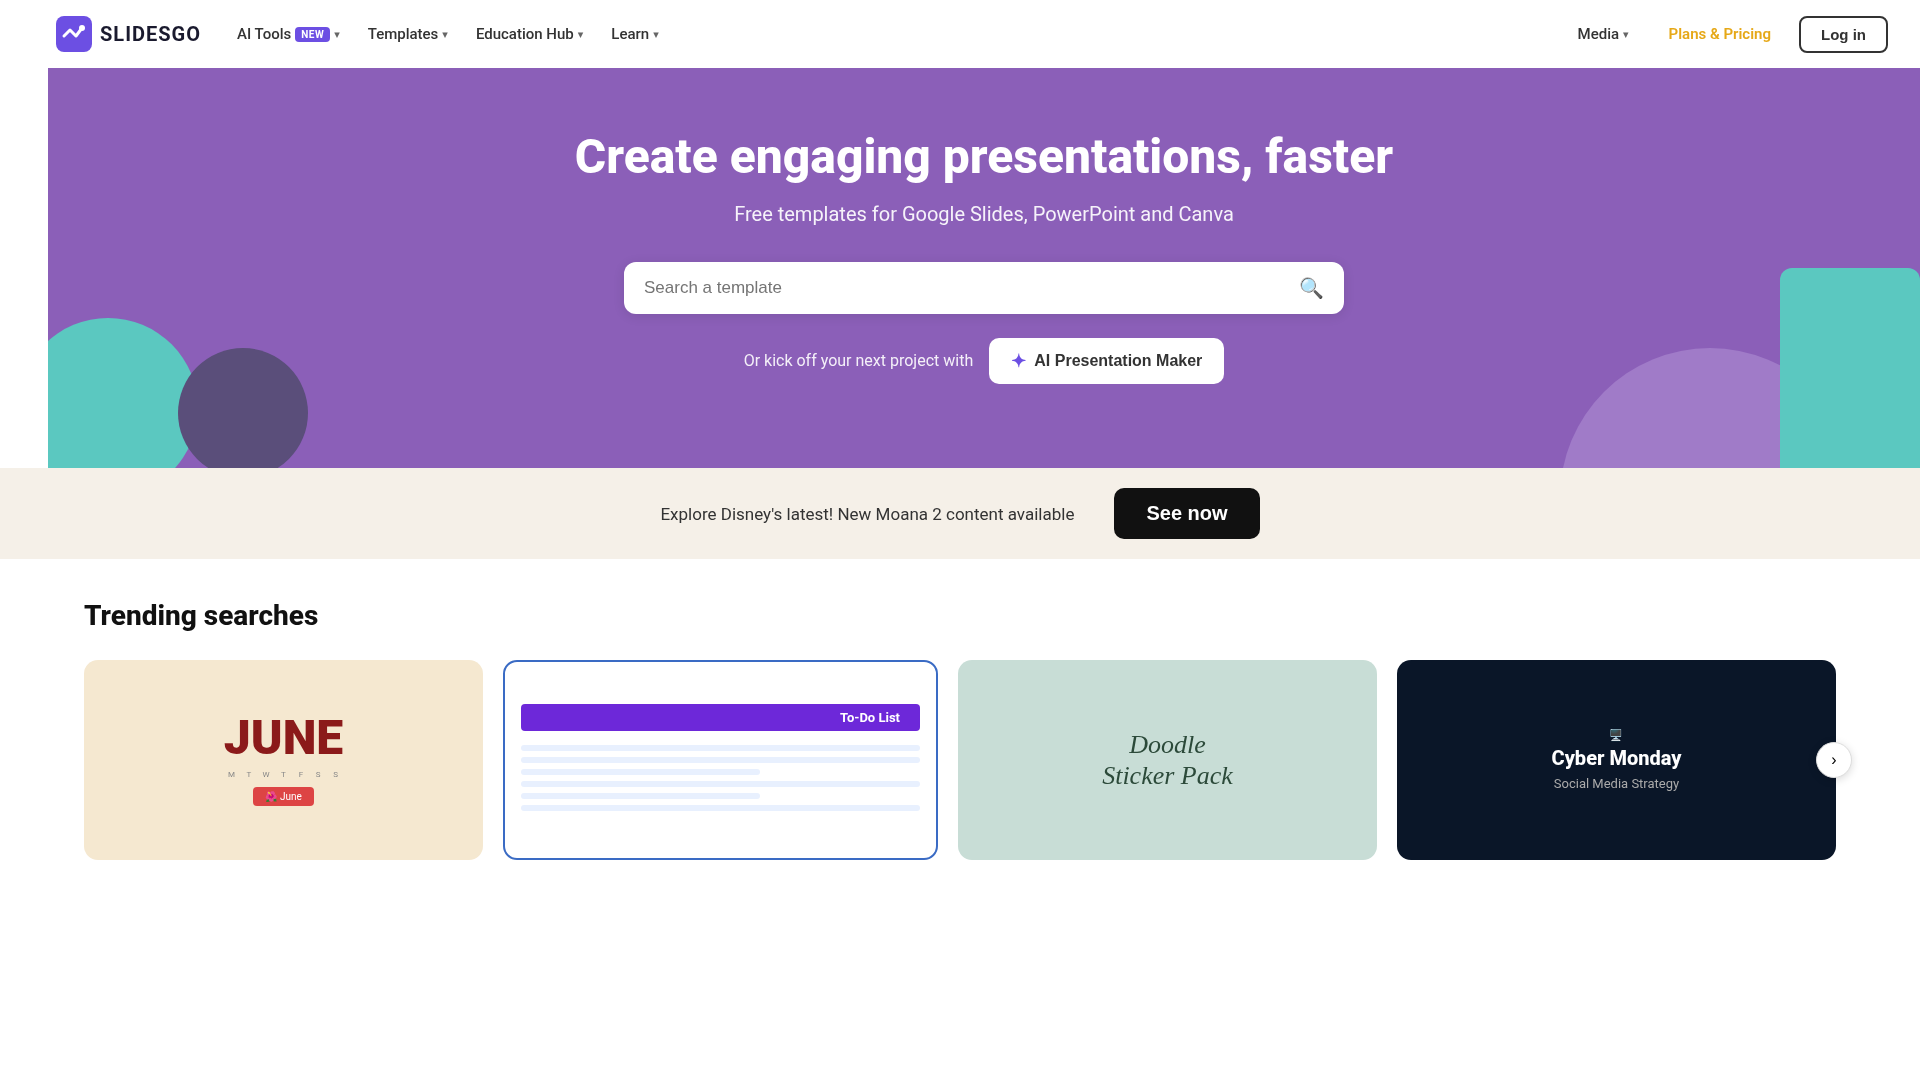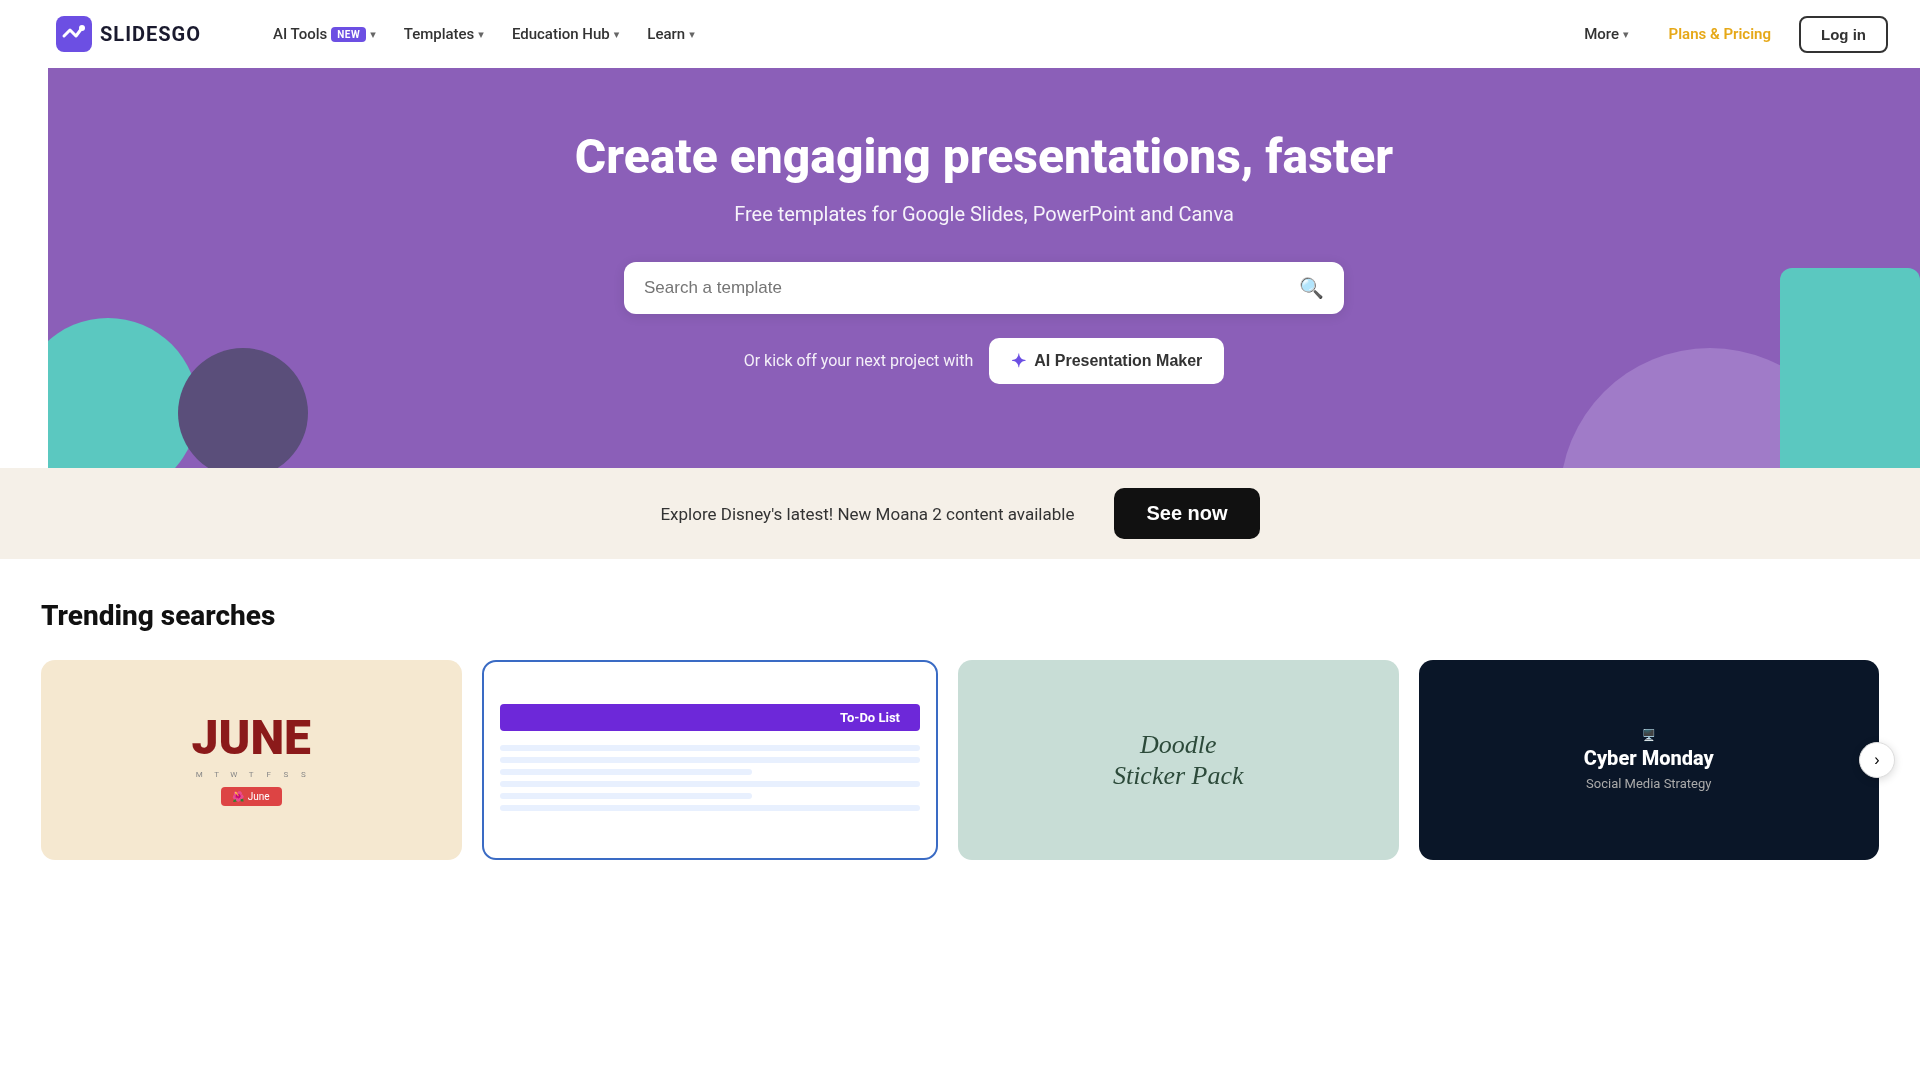--- a/index.html
+++ b/index.html
@@ -23,21 +23,21 @@
       background: #fff;
       position: relative;
       z-index: 10;
     }
 
     .logo {
       display: flex;
       align-items: center;
       gap: 8px;
       text-decoration: none;
-      margin-right: 60px;
+      margin-right: 24px;
       padding-left: 24px;
     }
 
     .logo-icon {
       width: 36px;
       height: 36px;
     }
 
     .logo-text {
       font-size: 20px;
@@ -270,21 +270,21 @@
       border: none;
       border-radius: 10px;
       padding: 14px 32px;
       font-size: 20px;
       font-weight: 700;
       cursor: pointer;
     }
 
     
     .trending-section {
-      padding: 40px 41px 20px;
+      padding: 40px 84px 20px;
       background: #fff;
     }
 
     .trending-title {
       font-size: 28px;
       font-weight: 800;
       color: #111;
       margin-bottom: 28px;
     }
 
@@ -451,21 +451,21 @@
       <span class="nav-chevron">▾</span>
     </a>
     <a class="nav-item" href="#">
       <span>Learn</span>
       <span class="nav-chevron">▾</span>
     </a>
   </div>
 
   <div class="nav-right">
     <div class="nav-more">
-      <span>More</span>
+      <span>Media</span>
       <span class="nav-chevron">▾</span>
     </div>
     <span class="nav-pricing">Plans &amp; Pricing</span>
     <button class="nav-login">Log in</button>
   </div>
 </nav>
 
 <section class="hero">
   <div class="hero-bg-circle-1"></div>
   <div class="hero-bg-circle-2"></div>

